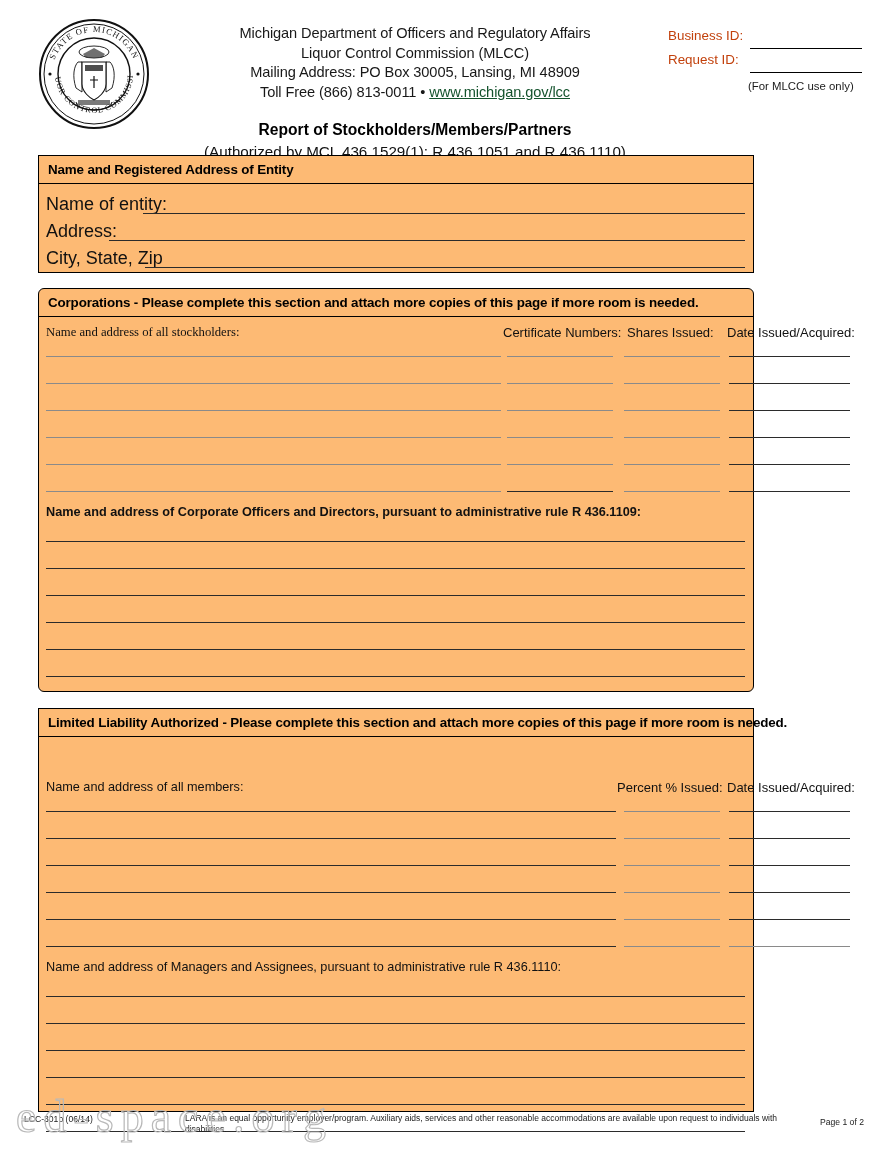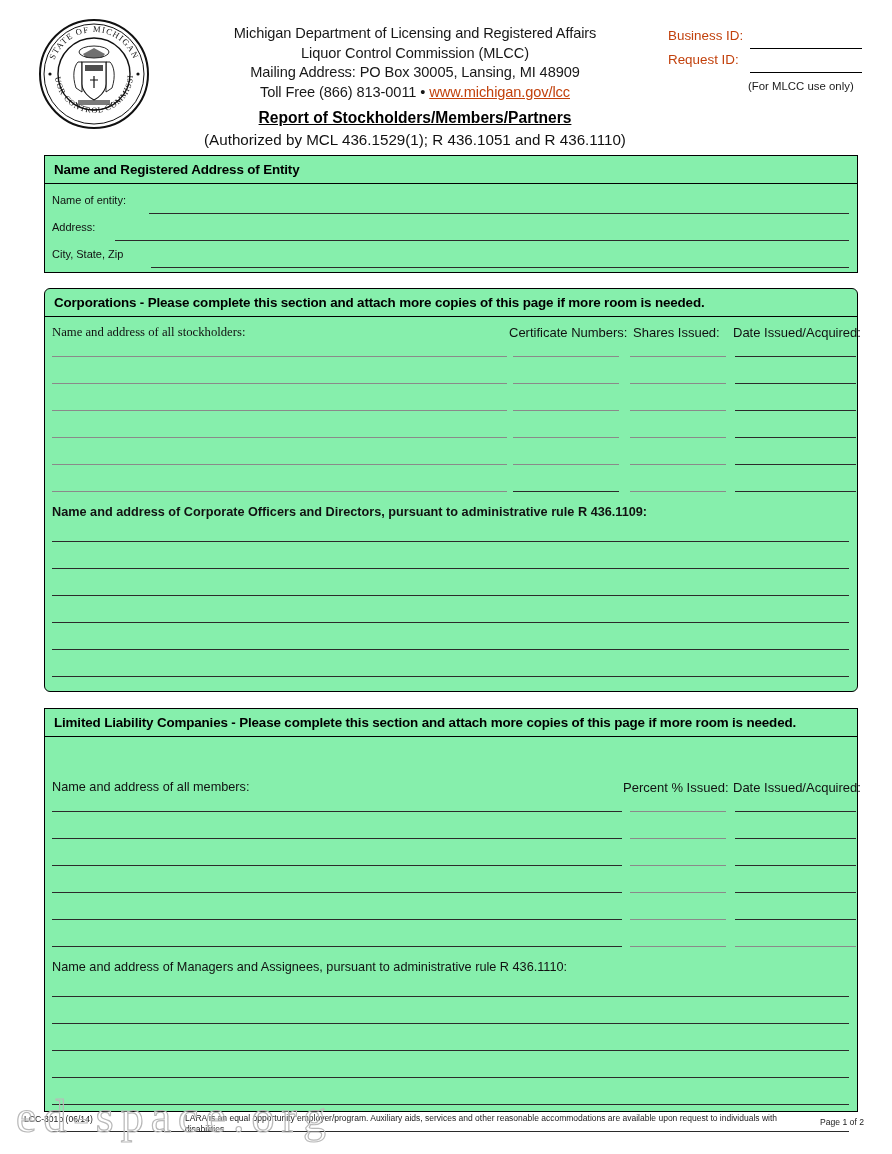--- a/index.html
+++ b/index.html
@@ -42,29 +42,28 @@
     text-align: center;
   }
   .hdr-line {
     font-size: 14.6px;
     line-height: 19.5px;
     letter-spacing: -0.1px;
     color: #181818;
     white-space: nowrap;
   }
   .hdr-url {
-    color: #c2410c;
+    color: #14532d;
     text-decoration: underline;
   }
   #hdr-title {
     font-size: 15.6px;
     font-weight: bold;
     line-height: 23px;
-    margin-top: 4px;
-    text-decoration: underline;
+    margin-top: 16px;
     color: #000;
   }
   #hdr-sub {
     font-size: 15.2px;
     line-height: 21px;
     color: #111;
   }
 
   
   #idblock {
@@ -97,41 +96,41 @@
     left: 80px;
     top: 54px;
     font-size: 11.4px;
     color: #1a1a1a;
     white-space: nowrap;
   }
 
   
   .box {
     position: absolute;
-    left: 44px;
-    width: 814px;
+    left: 38px;
+    width: 716px;
     border: 1.6px solid #000;
     box-sizing: border-box;
-    background: #86efac;
+    background: #fdba74;
   }
   .box-title {
     font-size: 13.4px;
     font-weight: bold;
     padding: 6px 8px 6px 9px;
     border-bottom: 1.6px solid #000;
     letter-spacing: -0.15px;
     white-space: nowrap;
     color: #000;
   }
   .box-body {
     position: relative;
   }
   .field-label {
     position: absolute;
-    font-size: 11px;
+    font-size: 18px;
     color: #111;
     white-space: nowrap;
     text-align: right;
   }
   .rule {
     position: absolute;
     border-bottom: 1.3px solid #2b2b2b;
   }
   .rule.light {
     border-bottom-color: #8a8a8a;
@@ -229,21 +228,21 @@
         <path d="M72,44 C76,48 78,58 74,70 L68,74 L68,44 Z" fill="none" stroke="#111" stroke-width="0.9"></path>
         <path d="M44,44 L68,44 L68,66 C68,74 60,80 56,82 C52,80 44,74 44,66 Z" fill="#fff" stroke="#111" stroke-width="1.1"></path>
         <rect x="47" y="47" width="18" height="6" fill="#222" opacity="0.8"></rect>
         <path d="M56,58 L56,70 M52,62 L60,62" stroke="#111" stroke-width="1.2"></path>
         <path d="M38,84 A 18,8 0 0 0 74,84" fill="none" stroke="#111" stroke-width="0.9"></path>
         <rect x="40" y="82" width="32" height="5" fill="#333" opacity="0.65"></rect>
       </svg>
     </div>
 
     <div id="header-center">
-      <div class="hdr-line">Michigan Department of Licensing and Registered Affairs</div>
+      <div class="hdr-line">Michigan Department of Officers and Regulatory Affairs</div>
       <div class="hdr-line">Liquor Control Commission (MLCC)</div>
       <div class="hdr-line">Mailing Address: PO Box 30005, Lansing, MI 48909</div>
       <div class="hdr-line"><span>Toll Free (866) 813-0011 • </span><a class="hdr-url" href="#">www.michigan.gov/lcc</a></div>
       <div id="hdr-title">Report of Stockholders/Members/Partners</div>
       <div id="hdr-sub">(Authorized by MCL 436.1529(1); R 436.1051 and R 436.1110)</div>
     </div>
 
     <div id="idblock">
       <div class="id-row">
         <span class="id-label">Business ID:</span>
@@ -315,21 +314,21 @@
       <span class="rule" style="left:7px; right:8px; top:224px;"></span>
       <span class="rule" style="left:7px; right:8px; top:251px;"></span>
       <span class="rule" style="left:7px; right:8px; top:278px;"></span>
       <span class="rule" style="left:7px; right:8px; top:305px;"></span>
       <span class="rule" style="left:7px; right:8px; top:332px;"></span>
       <span class="rule" style="left:7px; right:8px; top:359px;"></span>
     </div>
   </div>
 
   <div class="box" id="box-llc" style="top:708px; height:404px;">
-    <div class="box-title">Limited Liability Companies - Please complete this section and attach more copies of this page if more room is needed.</div>
+    <div class="box-title">Limited Liability Authorized - Please complete this section and attach more copies of this page if more room is needed.</div>
     <div class="box-body" style="height:376px;margin-top:35px;">
 
       <span class="sec-label" style="left:7px; top:8px;">Name and address of all members:</span>
       <span class="col-head" style="left:578px; top:8px;">Percent % Issued:</span>
       <span class="col-head" style="left:688px; top:8px;">Date Issued/Acquired:</span>
 
       <span class="rule" style="left:7px; width:570px; top:39px;"></span>
       <span class="rule light" style="left:585px; width:96px; top:39px;"></span>
       <span class="rule" style="left:690px; width:121px; top:39px;"></span>
 

